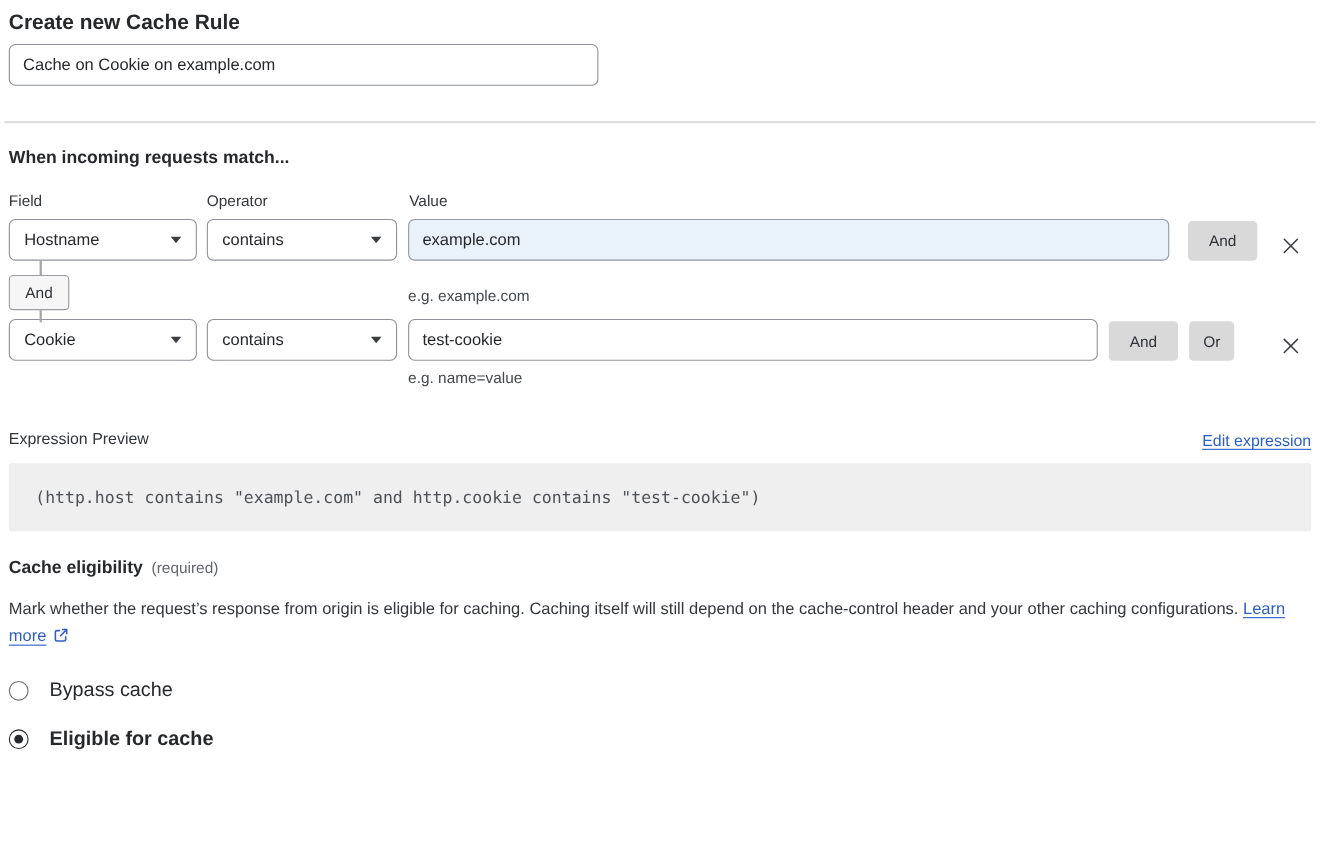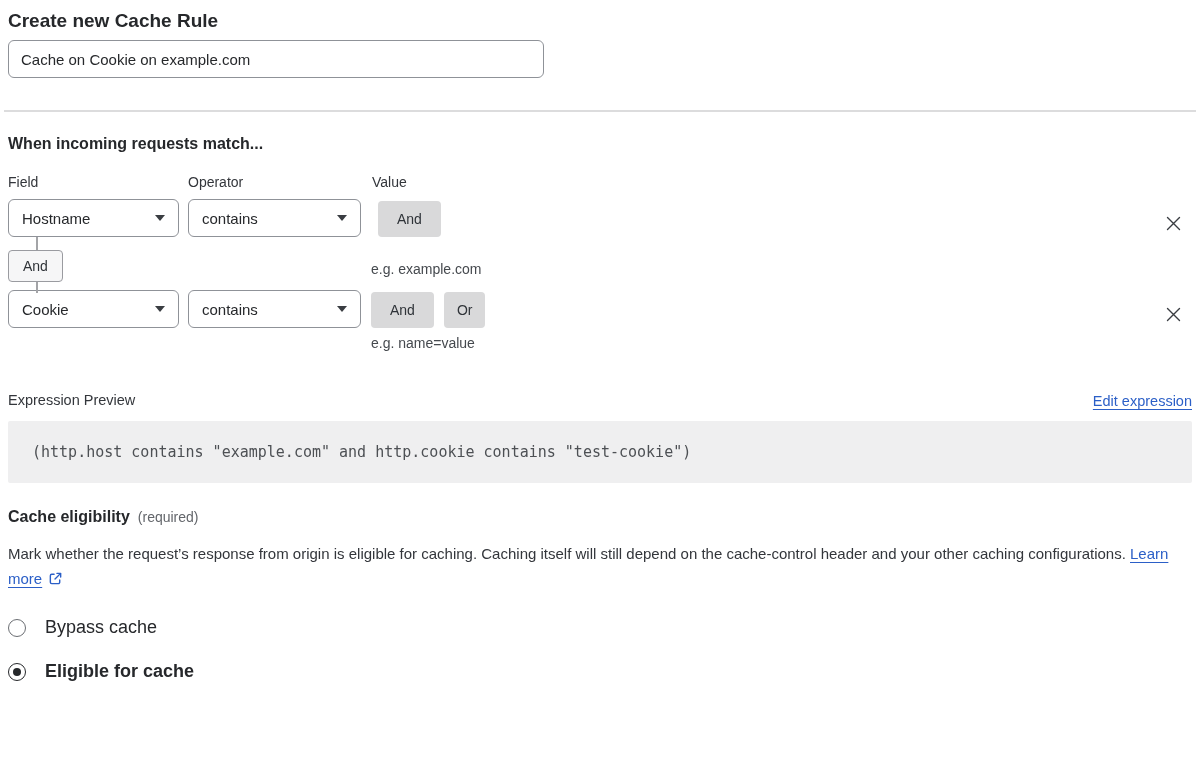--- a/index.html
+++ b/index.html
@@ -287,20 +287,21 @@
       </span>
     </div>
     <div class="select select-operator">
       <span>contains</span>
       <span class="chevron">
         <svg width="10" height="6" viewBox="0 0 10 6">
             <path d="M0 0 L10 0 L5 6 Z" fill="#3a3d42"></path>
           </svg>
       </span>
     </div>
+    <input class="text-input value-input-1" type="text" value="example.com" style="">
     <button class="pill-btn pill-and-1">And</button>
     <button class="remove-btn">
       <span>
         <svg width="19" height="19" viewBox="0 0 19 19">
             <path d="M3.5 3.5 L15.5 15.5 M15.5 3.5 L3.5 15.5" stroke="#3a3d42" stroke-width="1.4" stroke-linecap="round"></path>
           </svg>
       </span>
     </button>
   </div>
 
@@ -321,20 +322,21 @@
       </span>
     </div>
     <div class="select select-operator">
       <span>contains</span>
       <span class="chevron">
         <svg width="10" height="6" viewBox="0 0 10 6">
             <path d="M0 0 L10 0 L5 6 Z" fill="#3a3d42"></path>
           </svg>
       </span>
     </div>
+    <input class="text-input value-input-2" type="text" value="test-cookie" style="">
     <button class="pill-btn pill-and-2">And</button>
     <button class="pill-btn pill-or-2">Or</button>
     <button class="remove-btn">
       <span>
         <svg width="19" height="19" viewBox="0 0 19 19">
             <path d="M3.5 3.5 L15.5 15.5 M15.5 3.5 L3.5 15.5" stroke="#3a3d42" stroke-width="1.4" stroke-linecap="round"></path>
           </svg>
       </span>
     </button>
   </div>

